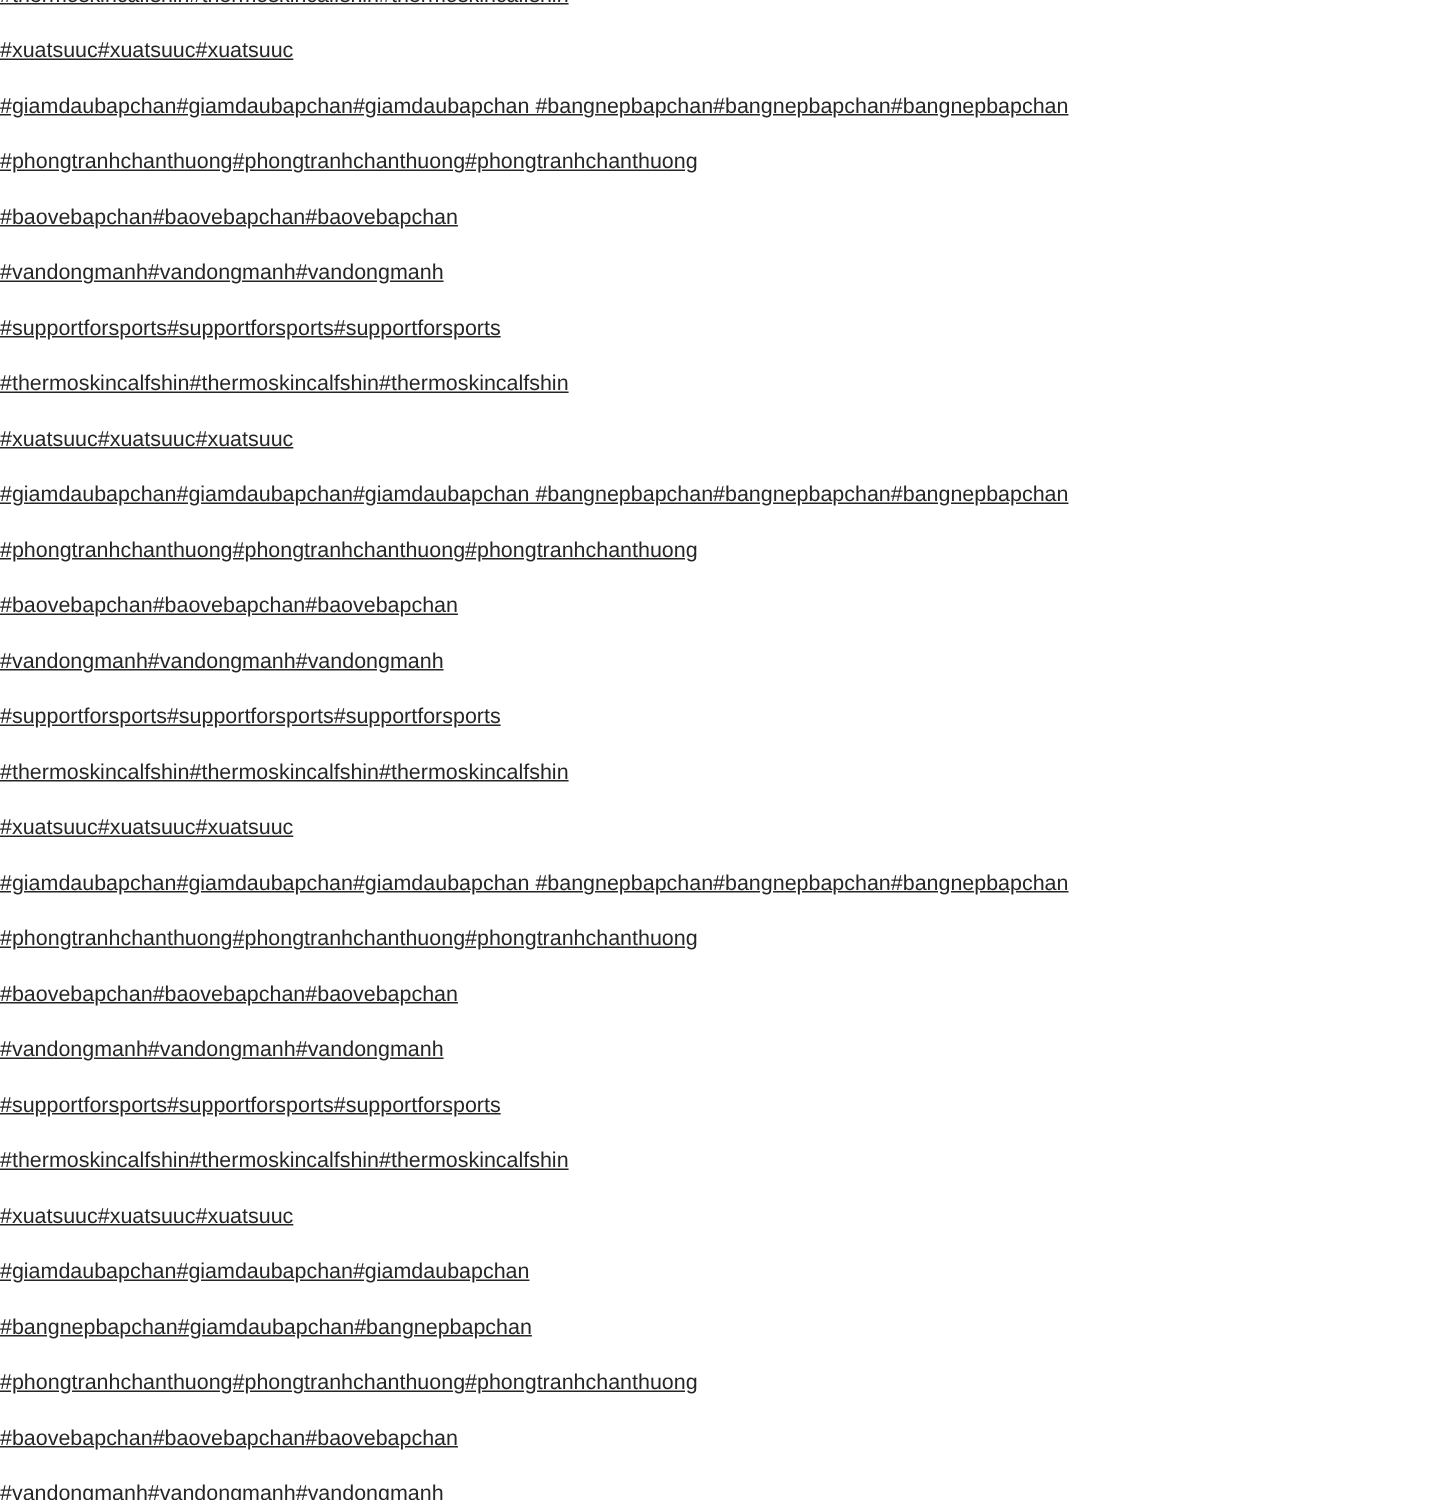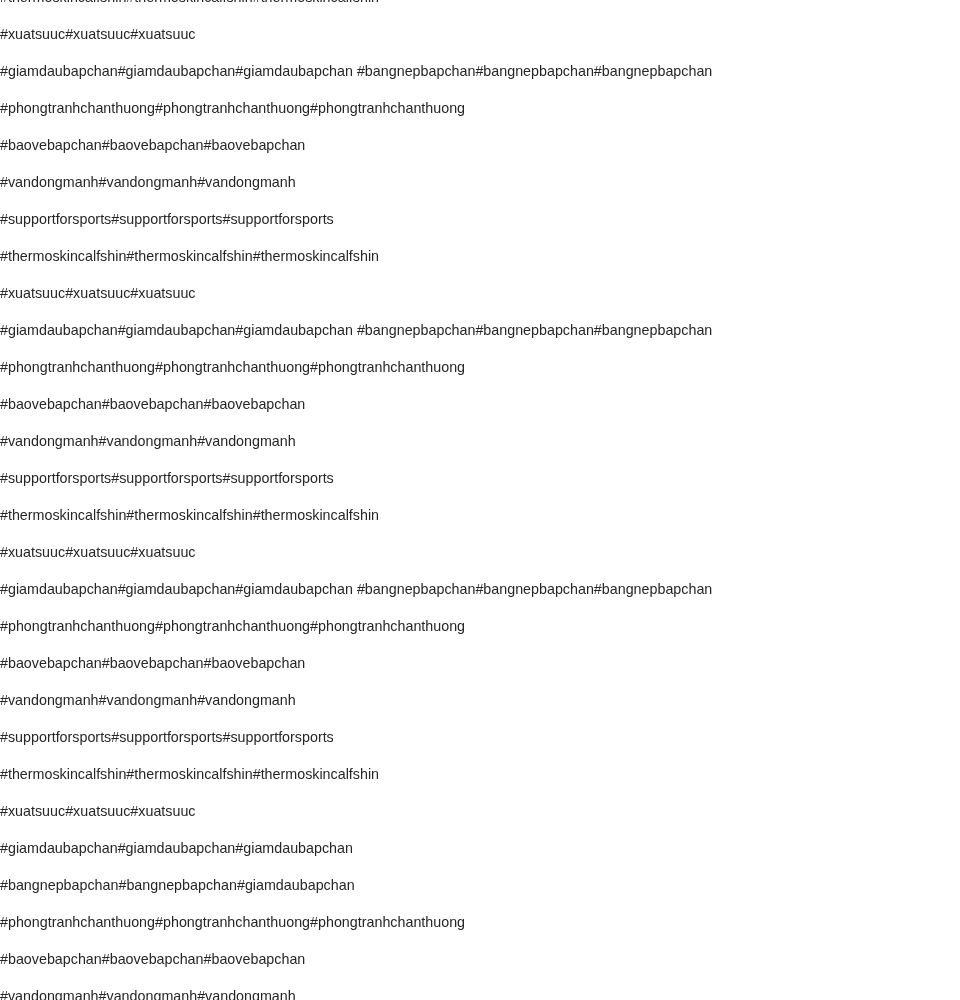--- a/index.html
+++ b/index.html
@@ -21,20 +21,21 @@
     font-size: 14.3px;
     font-weight: 400;
     color: #262626;
   }
   .hashtag-line {
     margin: 0;
     padding: 0;
     height: 37px;
     line-height: 37px;
     white-space: nowrap;
+    text-decoration: underline;
   }
 </style>
 </head>
 <body style="background: rgb(255, 255, 255);">
 
 <div class="page">
   <div class="text-block" style="color: rgb(38, 38, 38);">
       <p class="hashtag-line">#thermoskincalfshin#thermoskincalfshin#thermoskincalfshin</p>
       <p class="hashtag-line">#xuatsuuc#xuatsuuc#xuatsuuc</p>
       <p class="hashtag-line">#giamdaubapchan#giamdaubapchan#giamdaubapchan #bangnepbapchan#bangnepbapchan#bangnepbapchan</p>
@@ -52,18 +53,18 @@
       <p class="hashtag-line">#thermoskincalfshin#thermoskincalfshin#thermoskincalfshin</p>
       <p class="hashtag-line">#xuatsuuc#xuatsuuc#xuatsuuc</p>
       <p class="hashtag-line">#giamdaubapchan#giamdaubapchan#giamdaubapchan #bangnepbapchan#bangnepbapchan#bangnepbapchan</p>
       <p class="hashtag-line">#phongtranhchanthuong#phongtranhchanthuong#phongtranhchanthuong</p>
       <p class="hashtag-line">#baovebapchan#baovebapchan#baovebapchan</p>
       <p class="hashtag-line">#vandongmanh#vandongmanh#vandongmanh</p>
       <p class="hashtag-line">#supportforsports#supportforsports#supportforsports</p>
       <p class="hashtag-line">#thermoskincalfshin#thermoskincalfshin#thermoskincalfshin</p>
       <p class="hashtag-line">#xuatsuuc#xuatsuuc#xuatsuuc</p>
       <p class="hashtag-line">#giamdaubapchan#giamdaubapchan#giamdaubapchan</p>
-      <p class="hashtag-line">#bangnepbapchan#bangnepbapchan#giamdaubapchan</p>
+      <p class="hashtag-line">#bangnepbapchan#giamdaubapchan#bangnepbapchan</p>
       <p class="hashtag-line">#phongtranhchanthuong#phongtranhchanthuong#phongtranhchanthuong</p>
       <p class="hashtag-line">#baovebapchan#baovebapchan#baovebapchan</p>
       <p class="hashtag-line">#vandongmanh#vandongmanh#vandongmanh</p>
     </div>
 </div>
 
 </body></html>

